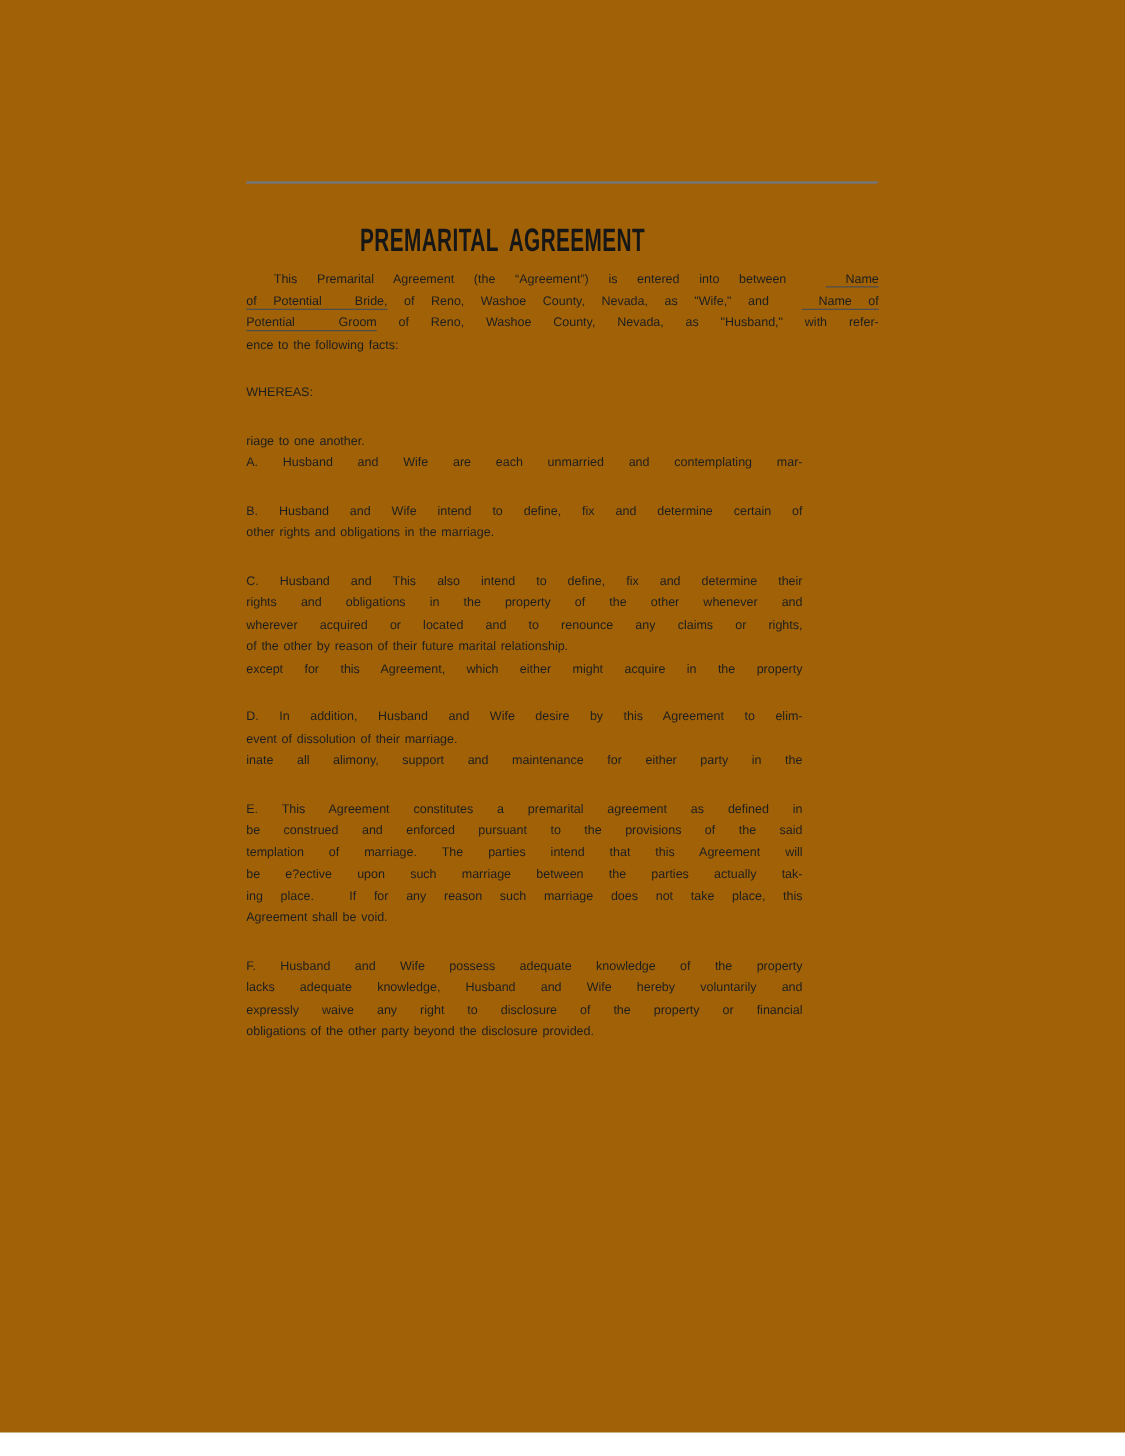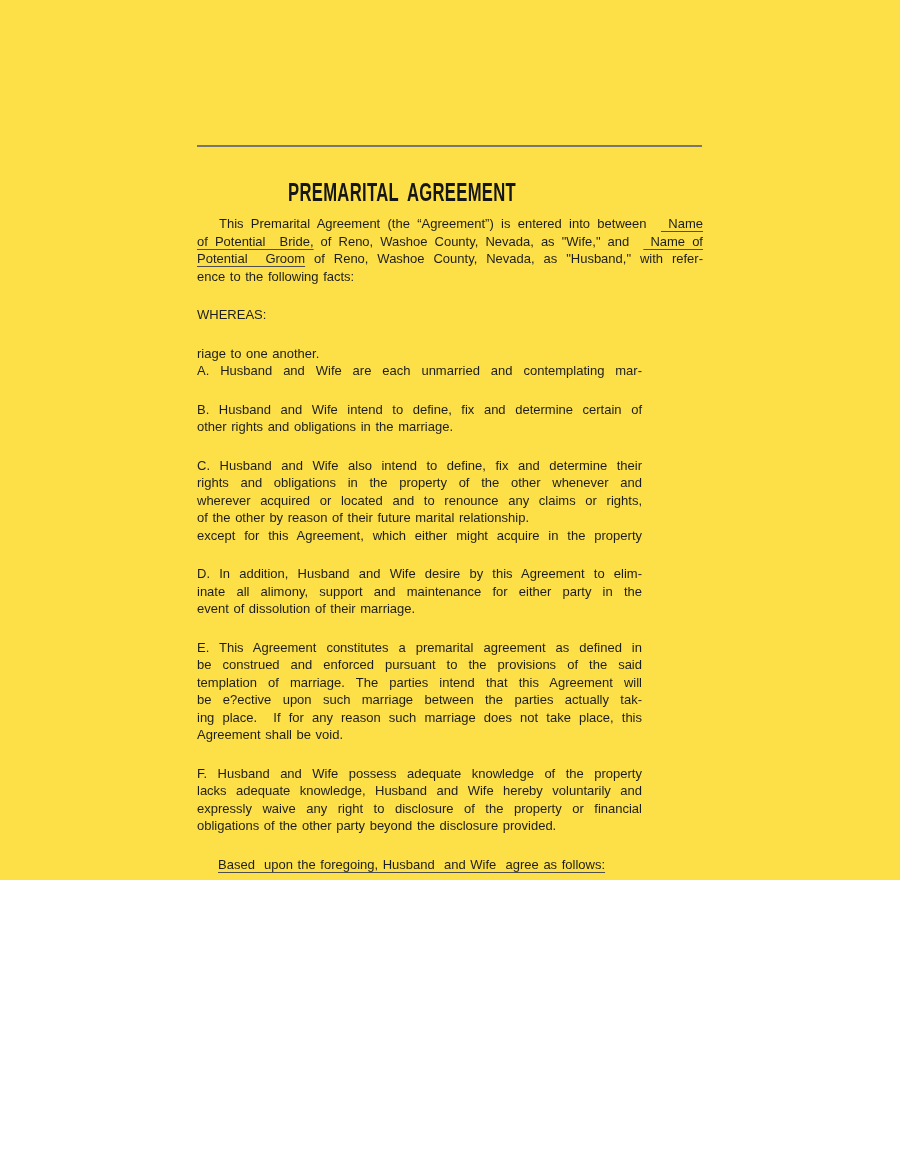--- a/index.html
+++ b/index.html
@@ -5,22 +5,22 @@
   html, body { margin: 0; padding: 0; }
   body {
     width: 900px; height: 1165px;
     background: #ffffff;
     font-family: "Liberation Sans", sans-serif;
     color: #1e1e1e;
     -webkit-font-smoothing: antialiased;
   }
   .page {
     position: relative;
-    width: 900px; height: 880px;
-    background: #fde047;
+    width: 900px; height: 1146px;
+    background: #a16207;
     overflow: hidden;
   }
   .rule {
     position: absolute;
     left: 197px; top: 145px;
     width: 505px; height: 2px;
     background: #767676;
   }
   .content {
     position: absolute;
@@ -35,21 +35,21 @@
     word-spacing: 6px;
     white-space: nowrap;
     height: 22px; line-height: 22px;
     margin: 0 0 12px 91px;
     transform: scaleX(0.64);
     transform-origin: 0 50%;
   }
   .para {
     width: 445px;
     margin: 0 0 21px 0;
-    font-size: 13px;
+    font-size: 10px;
     word-spacing: 1px;
   }
   .para.intro { width: 506px; }
   .para.closing { width: auto; margin-left: 21px; }
   .line { line-height: 17.5px; }
   .line.j { text-align: justify; text-align-last: justify; }
   .line.ind { text-indent: 22px; }
   .u {
     text-decoration: underline;
     text-decoration-thickness: 1px;
@@ -73,42 +73,39 @@
     <div class="para line">WHEREAS:</div>
     <div class="para clause">
         <div class="line"><span>riage to one another.</span></div>
         <div class="line j"><span>A. Husband and Wife are each unmarried and contemplating mar-</span></div>
       </div>
     <div class="para clause">
         <div class="line j"><span>B. Husband and Wife intend to define, fix and determine certain of</span></div>
         <div class="line"><span>other rights and obligations in the marriage.</span></div>
       </div>
     <div class="para clause">
-        <div class="line j"><span>C. Husband and Wife also intend to define, fix and determine their</span></div>
+        <div class="line j"><span>C. Husband and This also intend to define, fix and determine their</span></div>
         <div class="line j"><span>rights and obligations in the property of the other whenever and</span></div>
         <div class="line j"><span>wherever acquired or located and to renounce any claims or rights,</span></div>
         <div class="line"><span>of the other by reason of their future marital relationship.</span></div>
         <div class="line j"><span>except for this Agreement, which either might acquire in the property</span></div>
       </div>
     <div class="para clause">
         <div class="line j"><span>D. In addition, Husband and Wife desire by this Agreement to elim-</span></div>
+        <div class="line"><span>event of dissolution of their marriage.</span></div>
         <div class="line j"><span>inate all alimony, support and maintenance for either party in the</span></div>
-        <div class="line"><span>event of dissolution of their marriage.</span></div>
       </div>
     <div class="para clause">
         <div class="line j"><span>E. This Agreement constitutes a premarital agreement as defined in</span></div>
         <div class="line j"><span>be construed and enforced pursuant to the provisions of the said</span></div>
         <div class="line j"><span>templation of marriage. The parties intend that this Agreement will</span></div>
         <div class="line j"><span>be e?ective upon such marriage between the parties actually tak-</span></div>
         <div class="line j"><span>ing place.&nbsp; If for any reason such marriage does not take place, this</span></div>
         <div class="line"><span>Agreement shall be void.</span></div>
       </div>
     <div class="para clause">
         <div class="line j"><span>F. Husband and Wife possess adequate knowledge of the property</span></div>
         <div class="line j"><span>lacks adequate knowledge, Husband and Wife hereby voluntarily and</span></div>
         <div class="line j"><span>expressly waive any right to disclosure of the property or financial</span></div>
         <div class="line"><span>obligations of the other party beyond the disclosure provided.</span></div>
       </div>
-    <div class="para closing">
-        <div class="line"><span class="u">Based&nbsp; upon the foregoing, Husband&nbsp; and Wife&nbsp; agree as follows:</span></div>
-      </div>
   </div>
 </div>
 
 </body></html>

